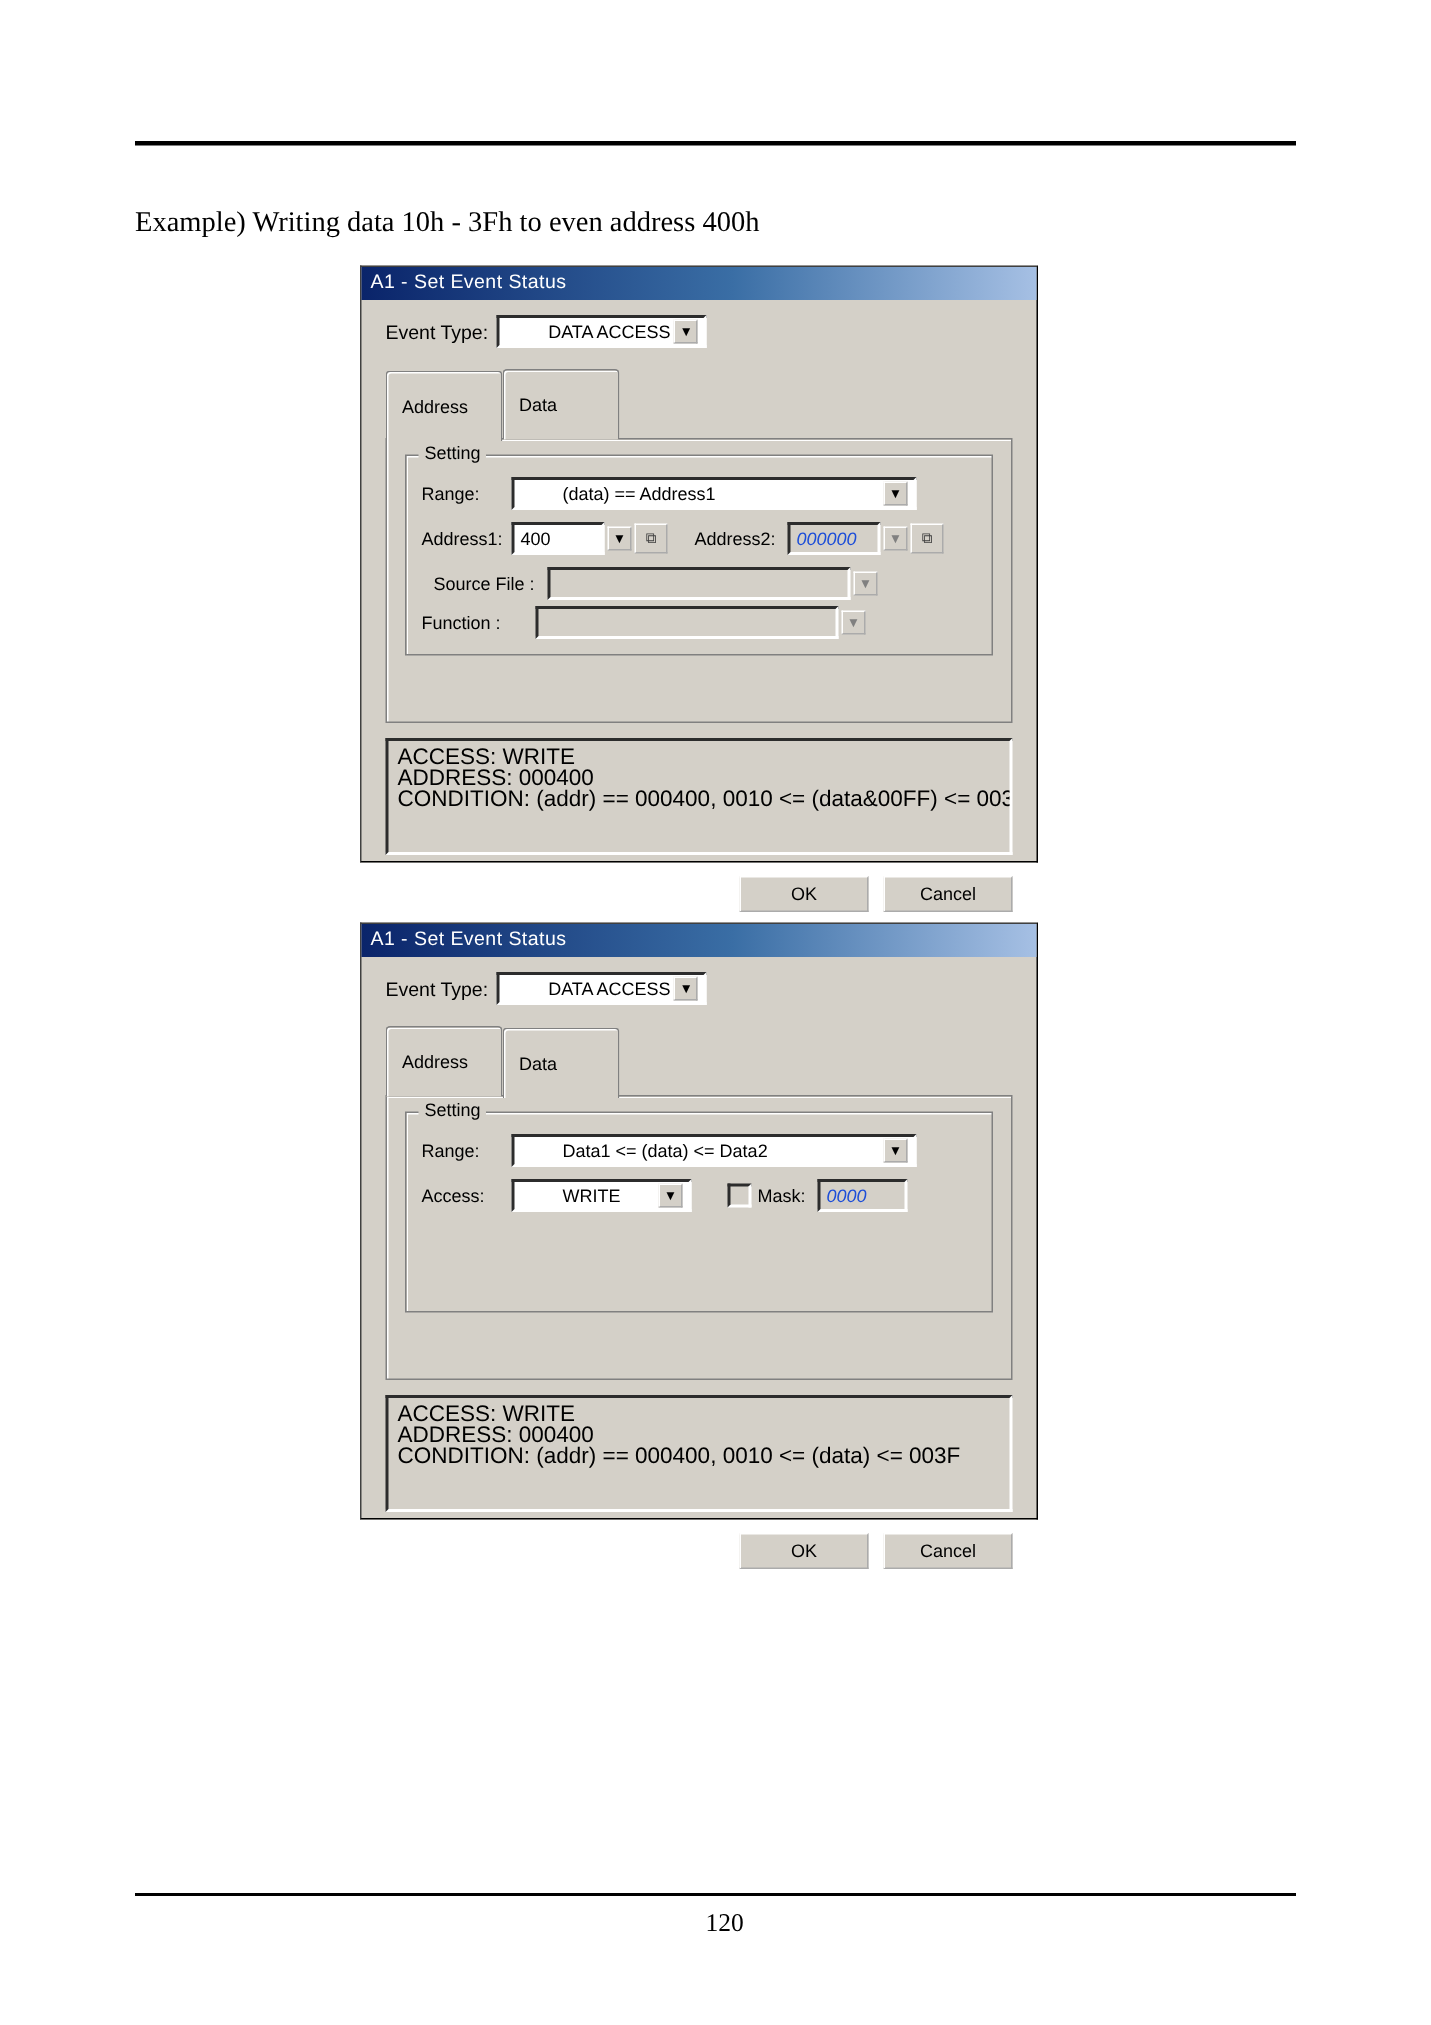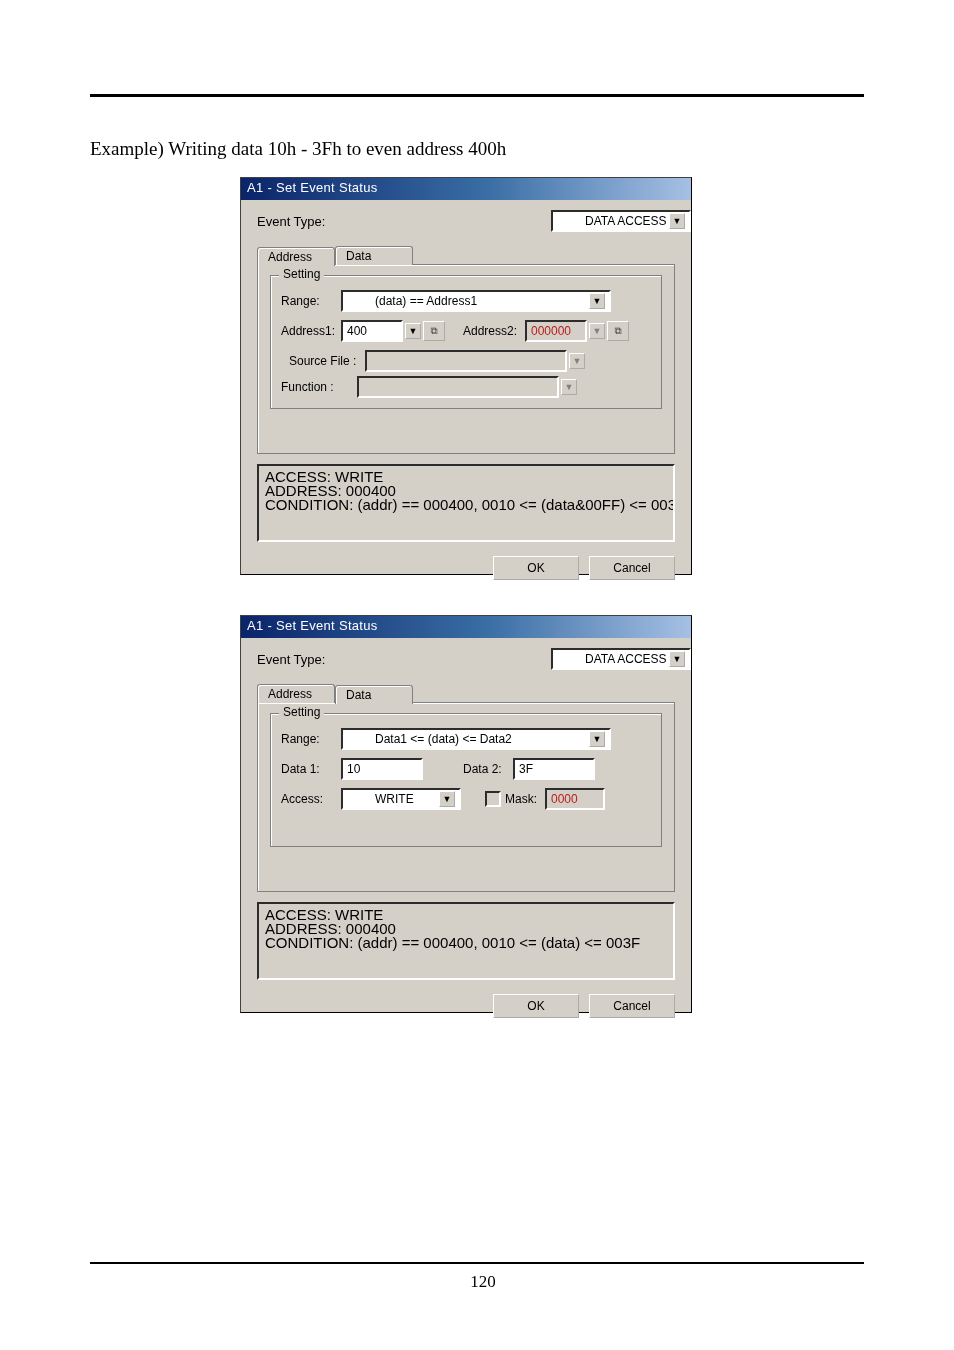--- a/index.html
+++ b/index.html
@@ -29,45 +29,45 @@
   .titlebar {
     height:20px;
     background:linear-gradient(to right,#0a246a,#3a6ea5 55%,#a6c0e4);
     color:#fff;
     font-size:13px;
     padding:2px 6px 0 6px;
     letter-spacing:.3px;
   }
   .row { display:flex; align-items:center; }
   .lbl { margin-right:6px; }
-  .evtype-row { padding:10px 0 0 16px;justify-content:space-between; }
+  .evtype-row { padding:10px 0 0 16px; }
   .combo, .txt {
     background:#fff;
     border:2px inset #fff;
     border-top-color:#808080; border-left-color:#808080;
     height:18px; padding:0 4px; font-size:12px;
     display:inline-flex; align-items:center;
   }
   .combo { width:100px; justify-content:space-between;padding-left:32px; }
   .combo .arrow, .dropbtn {
     width:14px; height:14px;
     background:#d4d0c8;
     border:1px outset #fff;
     display:inline-flex; align-items:center; justify-content:center;
     font-size:9px; line-height:9px;
   }
   .dropbtn-dis { color:#808080; background:#d4d0c8; }
-  .txt-dis { background:#d4d0c8; color:#b91c1c; }
+  .txt-dis { background:#d4d0c8; color:#1d4ed8;font-style:italic; }
   .tab-area {
     margin:14px 16px 0 16px;
     position:relative;
   }
   .tabstrip { display:flex; gap:0; position:relative; z-index:2; }
   .tab {
-    min-width:56px; padding:2px 10px;
+    min-width:56px; padding:16px 10px;
     background:#d4d0c8;
     border:1px solid #808080;
     border-bottom:none;
     border-top-left-radius:3px; border-top-right-radius:3px;
     font-size:12px;
     box-shadow:inset 1px 1px 0 #fff;
     cursor:default;
   }
   .tab.active { background:#d4d0c8; position:relative; top:1px; }
   .panel {
@@ -222,27 +222,20 @@
         <span class="legend">Setting</span>
 
         <div class="field-row">
           <span class="flab">Range:</span>
           <span class="combo" style="width:230px">
             <span>Data1 &lt;= (data) &lt;= Data2</span>
             <span class="arrow">▼</span>
           </span>
         </div>
 
-        <div class="field-row">
-          <span class="flab">Data 1:</span>
-          <span class="txt" style="width:70px">10</span>
-          <span style="width:40px"></span>
-          <span class="flab" style="width:50px">Data 2:</span>
-          <span class="txt" style="width:70px">3F</span>
-        </div>
 
         <div class="field-row" style="margin-bottom:0">
           <span class="flab">Access:</span>
           <span class="combo" style="width:80px">
             <span>WRITE</span>
             <span class="arrow">▼</span>
           </span>
           <span style="width:24px"></span>
           <span class="chk disabled"></span>
           <span class="flab" style="width:40px">Mask:</span>

